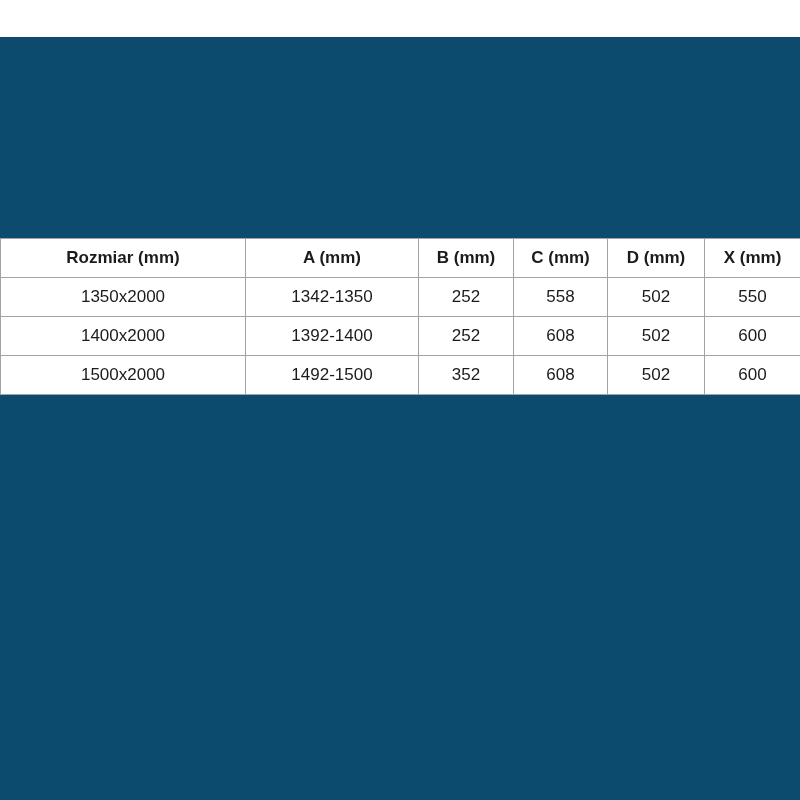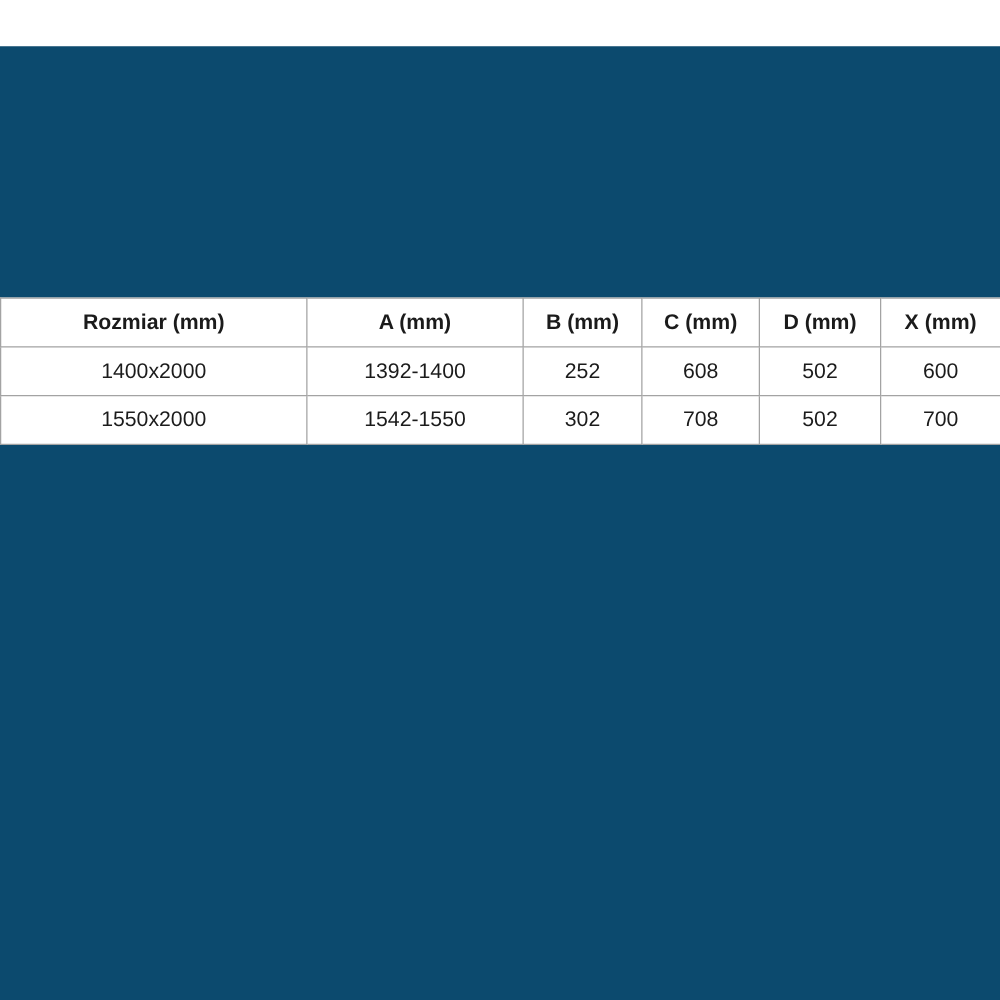--- a/index.html
+++ b/index.html
@@ -66,30 +66,38 @@
         <th>Rozmiar (mm)</th>
         <th>A (mm)</th>
         <th>B (mm)</th>
         <th>C (mm)</th>
         <th>D (mm)</th>
         <th>X (mm)</th>
       </tr>
     </thead>
     <tbody>
       <tr>
+        <td>1350x2000</td>
+        <td>1342-1350</td>
+        <td>252</td>
+        <td>558</td>
+        <td>502</td>
+        <td>550</td>
+      </tr>
+      <tr>
         <td>1400x2000</td>
         <td>1392-1400</td>
         <td>252</td>
         <td>608</td>
         <td>502</td>
         <td>600</td>
       </tr>
       <tr>
-        <td>1550x2000</td>
-        <td>1542-1550</td>
-        <td>302</td>
-        <td>708</td>
+        <td>1500x2000</td>
+        <td>1492-1500</td>
+        <td>352</td>
+        <td>608</td>
         <td>502</td>
-        <td>700</td>
+        <td>600</td>
       </tr>
     </tbody>
   </table>
 </div>
 
 </body></html>

